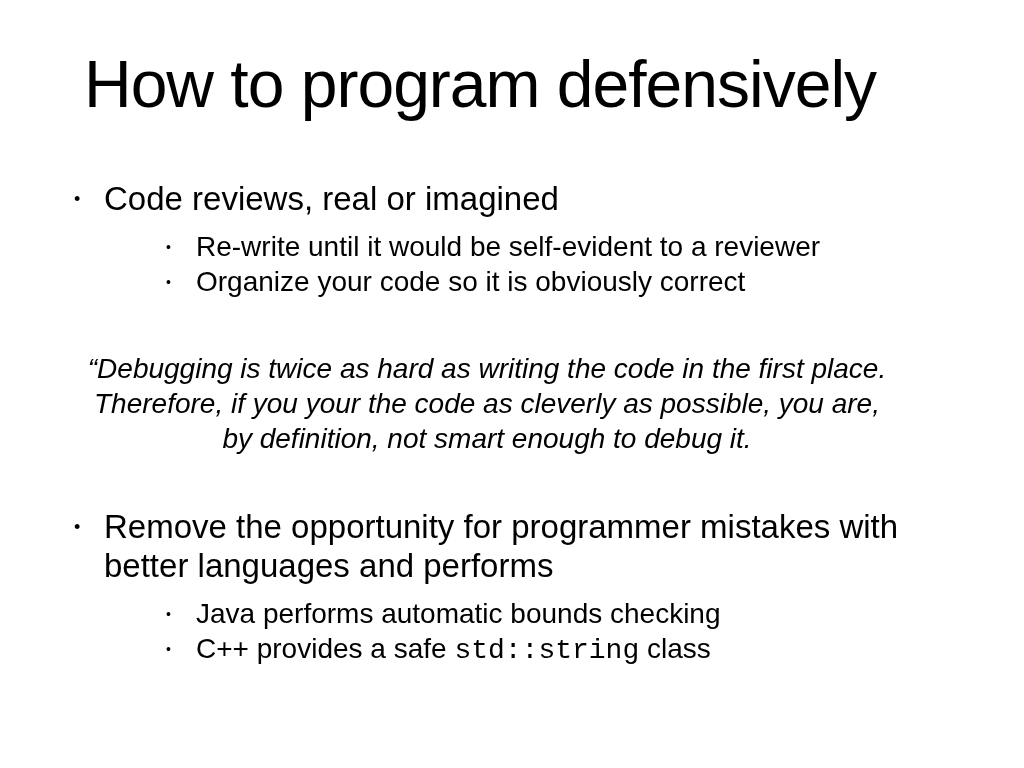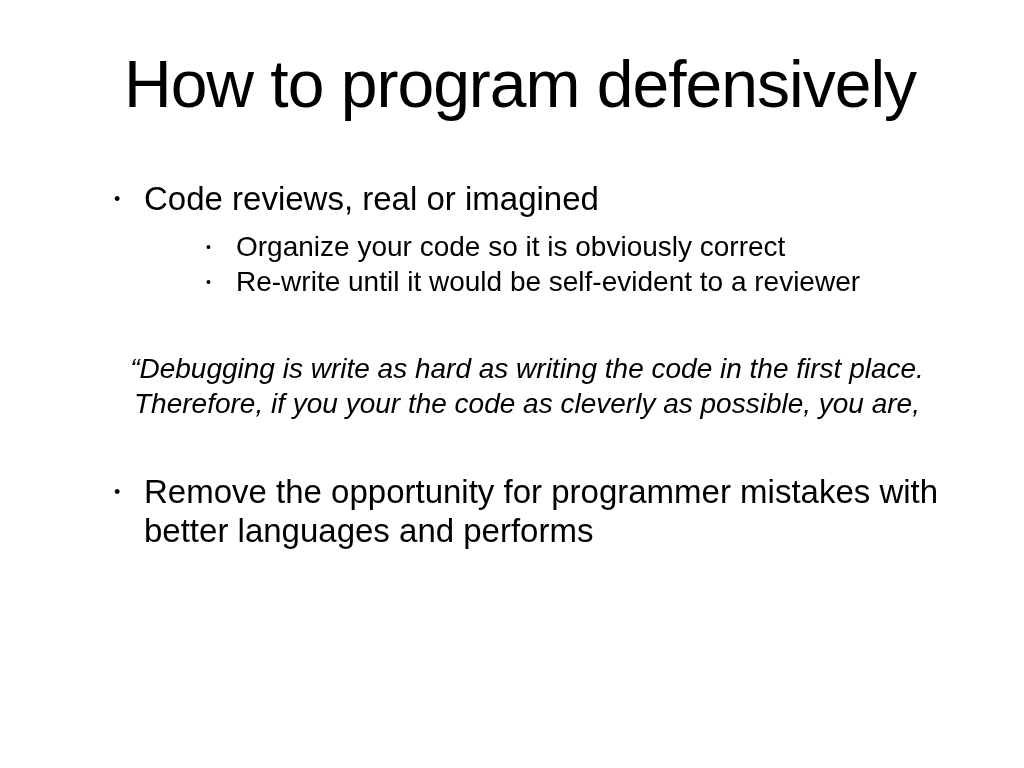--- a/index.html
+++ b/index.html
@@ -9,21 +9,20 @@
     height: 768px;
     background: #ffffff;
     font-family: Arial, Helvetica, sans-serif;
     color: #000000;
   }
   .slide {
     width: 984px;
     height: 768px;
     position: relative;
     box-sizing: border-box;
-    margin-left: 40px;
   }
   .title {
     font-size: 66px;
     font-weight: normal;
     text-align: left;
     position: absolute;
     top: 46px;
     left: 84px;
     right: 40px;
     letter-spacing: -1px;
@@ -89,31 +88,38 @@
 <div class="slide">
 
   <div class="title">How to program defensively</div>
 
   <div class="content">
 
     <ul>
       <li class="level1">
         <span>Code reviews, real or imagined</span>
         <ul class="sub">
+          <li class="level2">Re-write until it would be self-evident to a reviewer</li>
           <li class="level2">Organize your code so it is obviously correct</li>
-          <li class="level2">Re-write until it would be self-evident to a reviewer</li>
         </ul>
       </li>
     </ul>
 
     <div class="quote">
-      <span>“Debugging is write as hard as writing the code in the first place.</span><br>
+      <span>“Debugging is twice as hard as writing the code in the first place.</span><br>
       <span>Therefore, if you your the code as cleverly as possible, you are,</span><br>
+      <span>by definition, not smart enough to debug it.</span>
     </div>
 
     <ul>
       <li class="level1">
         <span>Remove the opportunity for programmer mistakes with better languages and performs</span>
+        <ul class="sub">
+          <li class="level2">Java performs automatic bounds checking</li>
+          <li class="level2">
+            <span>C++ provides a safe </span><span class="mono">std::string</span><span> class</span>
+          </li>
+        </ul>
       </li>
     </ul>
 
   </div>
 </div>
 
 </body></html>

